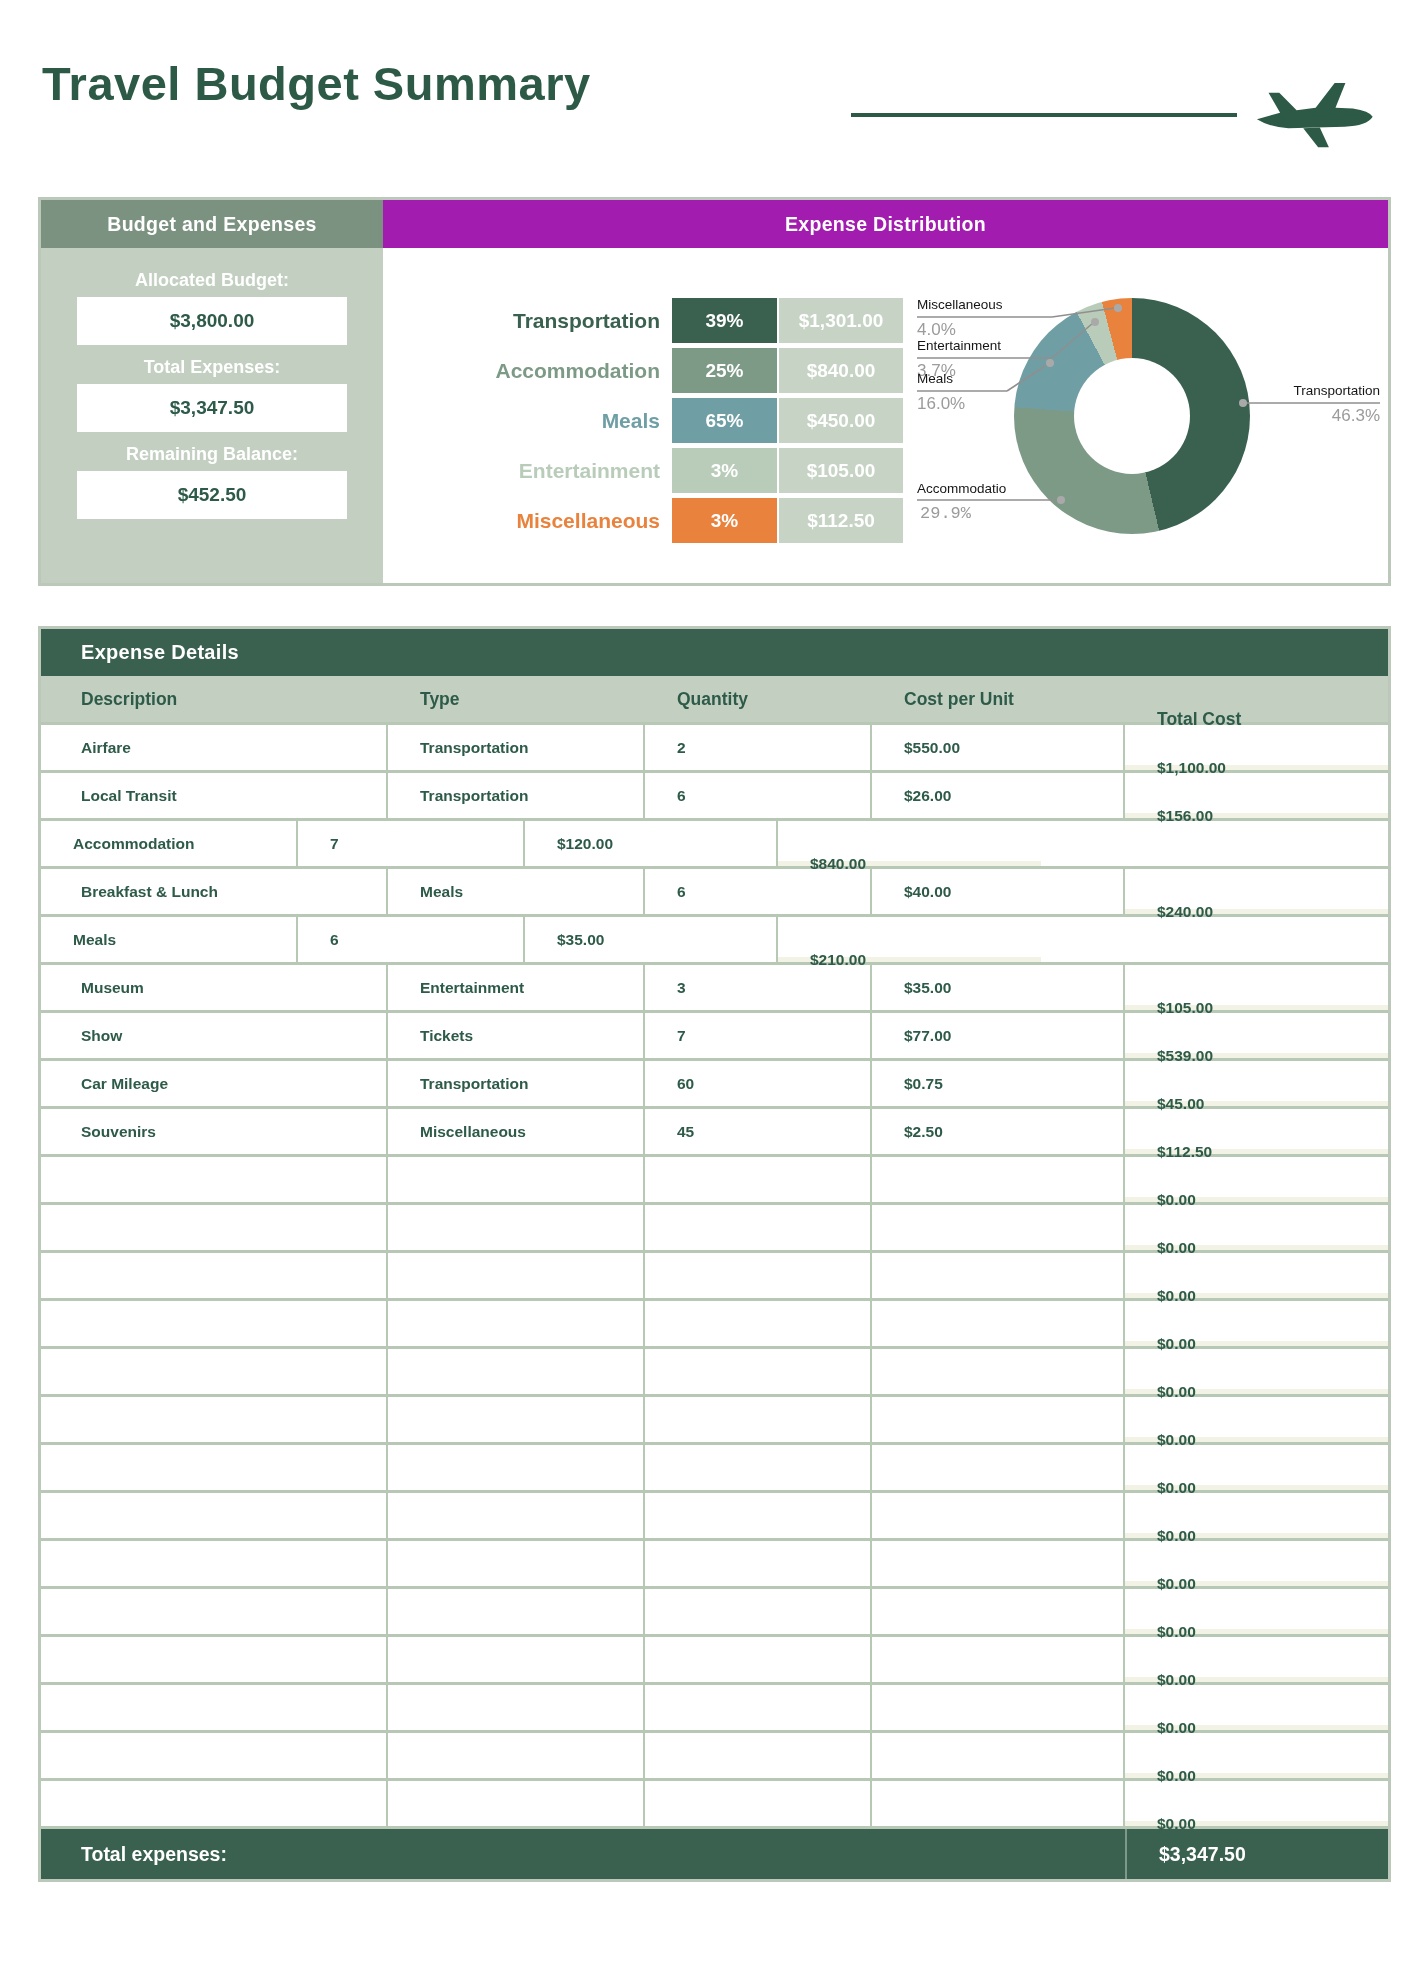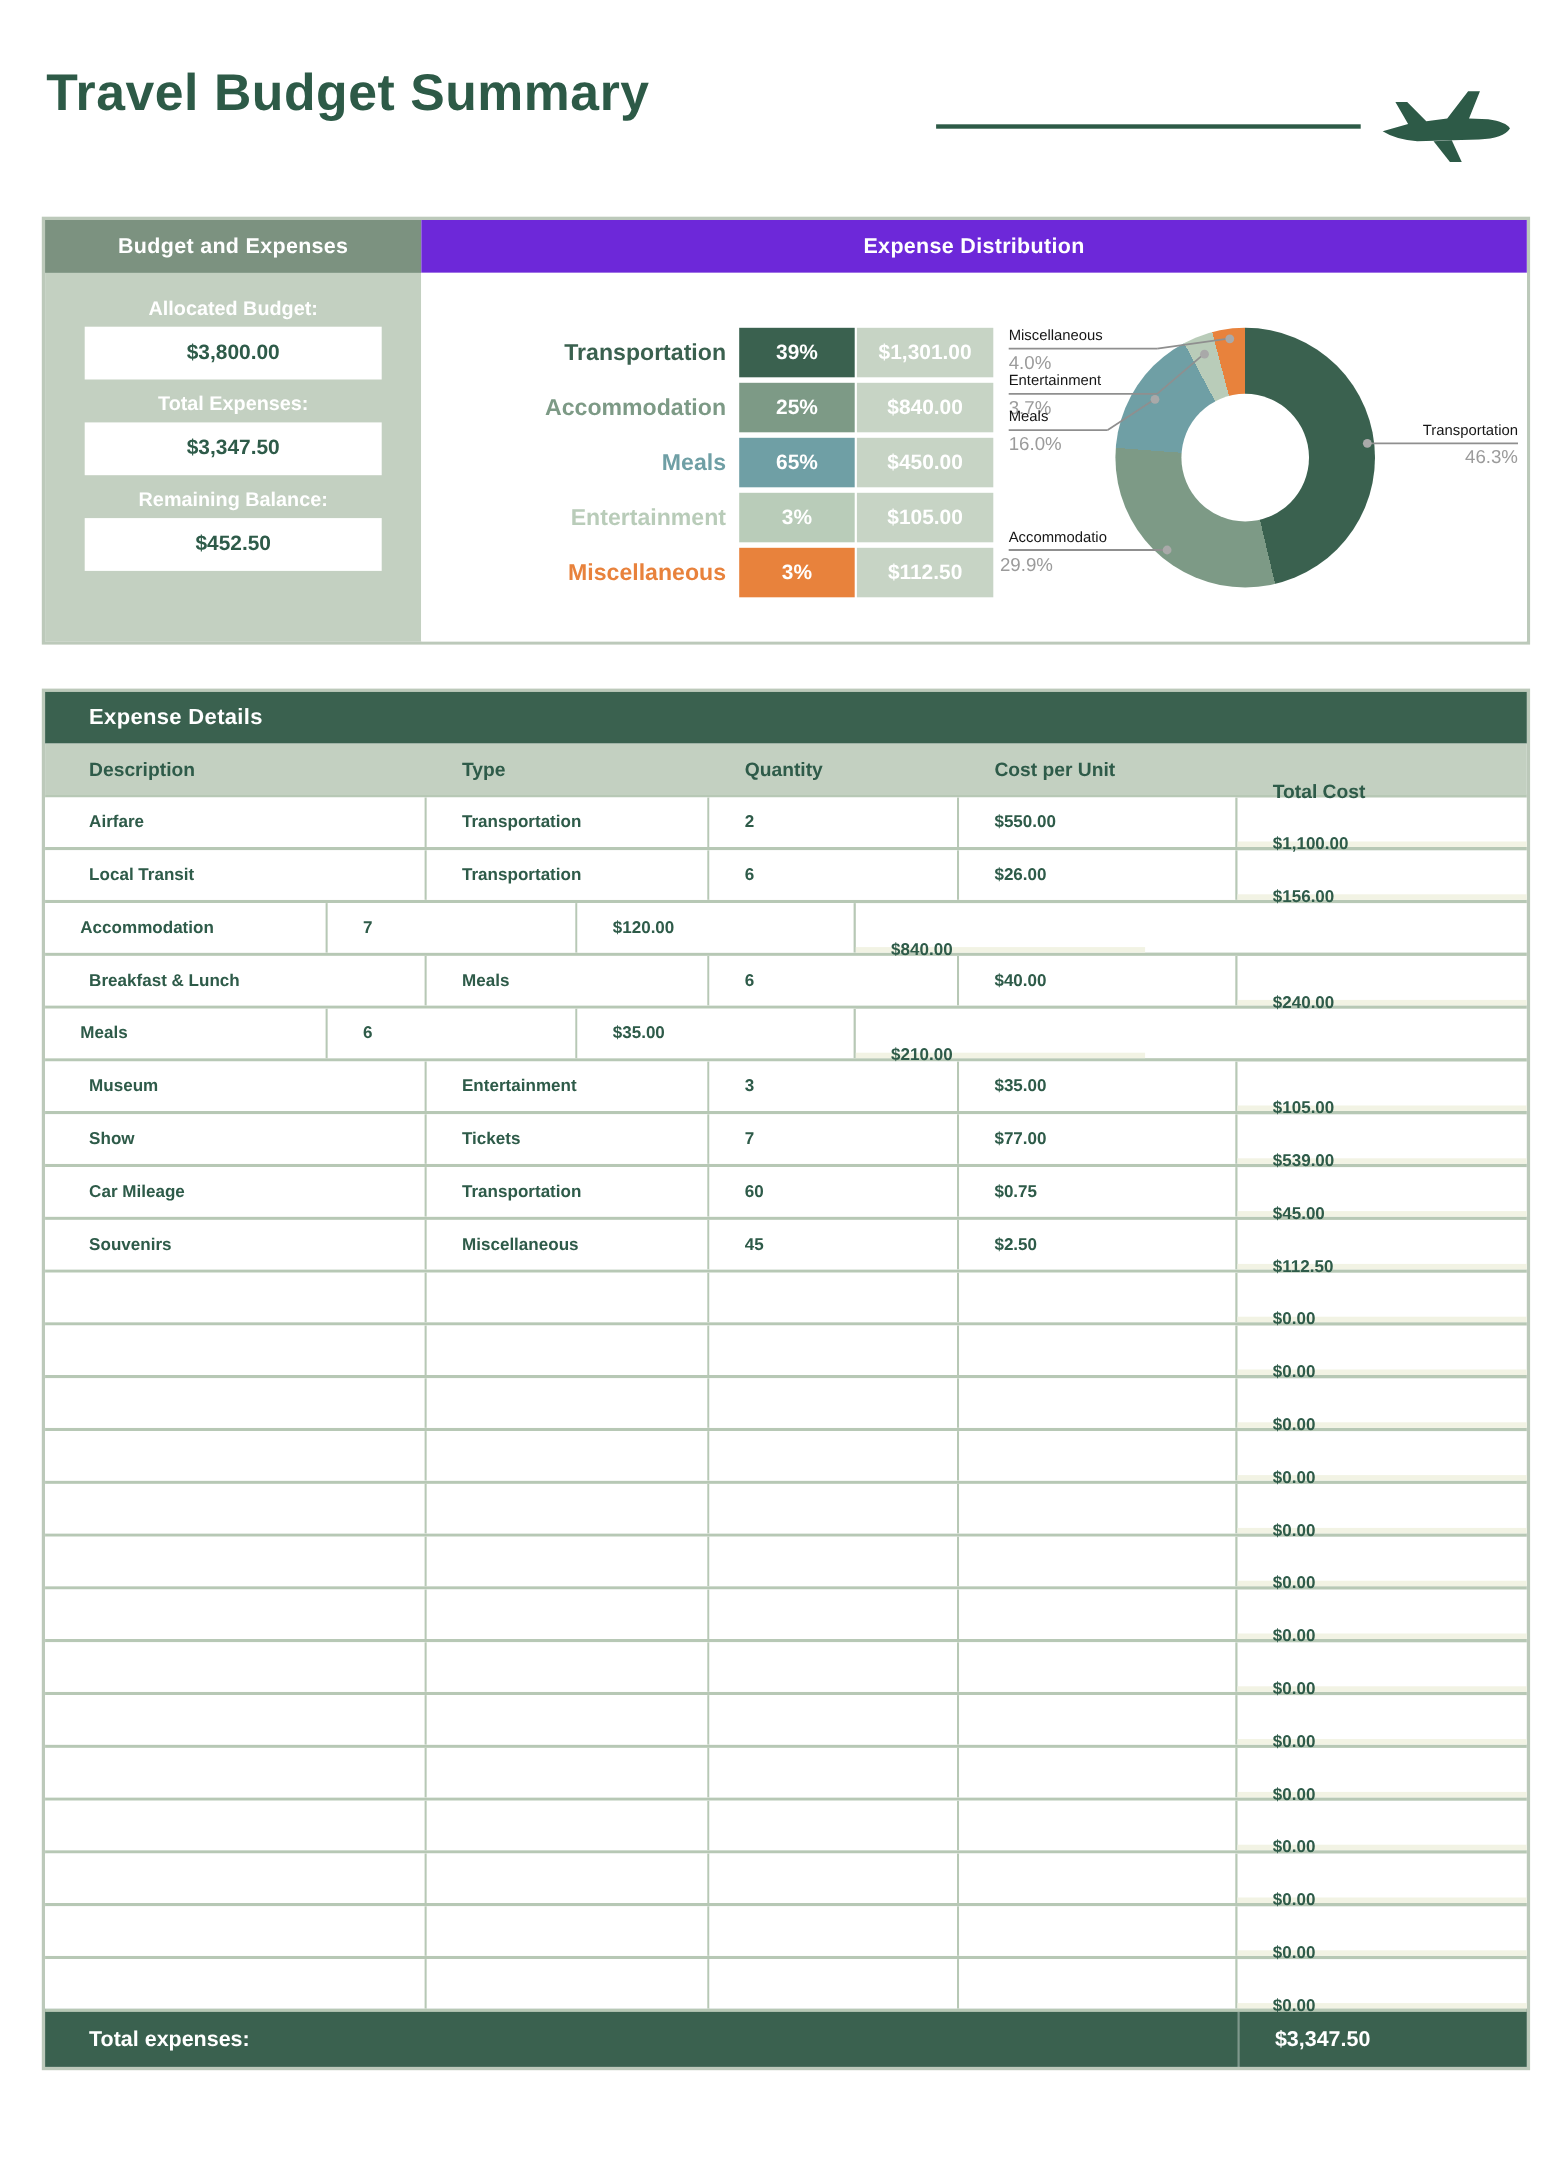--- a/index.html
+++ b/index.html
@@ -16,21 +16,21 @@
   .panels{position:absolute;left:38px;top:197px;width:1353px;height:389px;
           border:3px solid #bcc9ba;box-sizing:border-box;display:flex;}
   .bpanel{width:342px;display:flex;flex-direction:column;background:#c3d0c1;}
   .bp-head{height:48px;background:#7c9280;color:#fff;font-weight:700;font-size:19.5px;
            text-align:center;line-height:48px;letter-spacing:.3px;}
   .bp-body{flex:1;padding-top:10px;}
   .bf-label{margin:12px 8px 6px;text-align:center;color:#ffffff;font-weight:700;font-size:18px;}
   .bf-box{margin:2px 36px 10px;height:48px;background:#ffffff;display:flex;align-items:center;
           justify-content:center;color:#2e5b49;font-weight:700;font-size:19px;}
   .dpanel{flex:1;display:flex;flex-direction:column;background:#ffffff;}
-  .dp-head{height:48px;background:#6d28d9;color:#fff;font-weight:700;font-size:19.5px;
+  .dp-head{height:48px;background:#a21caf;color:#fff;font-weight:700;font-size:19.5px;
            text-align:center;line-height:48px;letter-spacing:.3px;}
   .dp-body{position:relative;height:335px;background:#ffffff;}
 
   .dist-row{position:absolute;left:0;width:100%;height:45px;}
   .d-label{position:absolute;left:0;top:0;width:277px;height:45px;line-height:45px;
            text-align:right;font-size:21px;font-weight:700;}
   .d-pct{position:absolute;left:289px;top:0;width:105px;height:45px;line-height:45px;
          text-align:center;color:#fff;font-size:19px;font-weight:700;}
   .d-amt{position:absolute;left:396px;top:0;width:124px;height:45px;line-height:45px;
          text-align:center;color:#fff;font-size:19px;font-weight:700;}
@@ -40,21 +40,21 @@
 
   .leads{position:absolute;left:0;top:0;width:1004px;height:335px;pointer-events:none;}
   .leads line{stroke:#8f8f8f;stroke-width:1.6;}
   .leads circle{fill:#a9a9a9;}
 
   .co-label{position:absolute;font-size:13.5px;color:#161616;}
   .co-pct{position:absolute;font-size:17px;color:#9b9b9b;}
   .co0l{left:534px;top:49px;}  .co0p{left:534px;top:72px;}
   .co1l{left:534px;top:90px;}  .co1p{left:534px;top:113px;}
   .co2l{left:534px;top:123px;} .co2p{left:534px;top:146px;}
-  .co3l{left:534px;top:233px;} .co3p{left:526px;top:256px;}
+  .co3l{left:534px;top:233px;} .co3p{left:537px;top:256px;font-family:Liberation Mono, monospace;}
   .co4l{left:827px;top:135px;width:170px;text-align:right;}
   .co4p{left:827px;top:158px;width:170px;text-align:right;}
 
   
   .details{position:absolute;left:38px;top:626px;width:1353px;border:3px solid #bcc9ba;
            box-sizing:border-box;background:#ffffff;}
   .dt-title{height:47px;background:#3a614f;color:#fff;font-weight:700;font-size:20px;
             line-height:47px;padding-left:40px;letter-spacing:.3px;}
   .dt-cols{height:46px;background:#c3d0c1;display:flex;align-items:center;}
   .hc{color:#2e5b49;font-weight:700;font-size:17.5px;box-sizing:border-box;padding-left:32px;}

